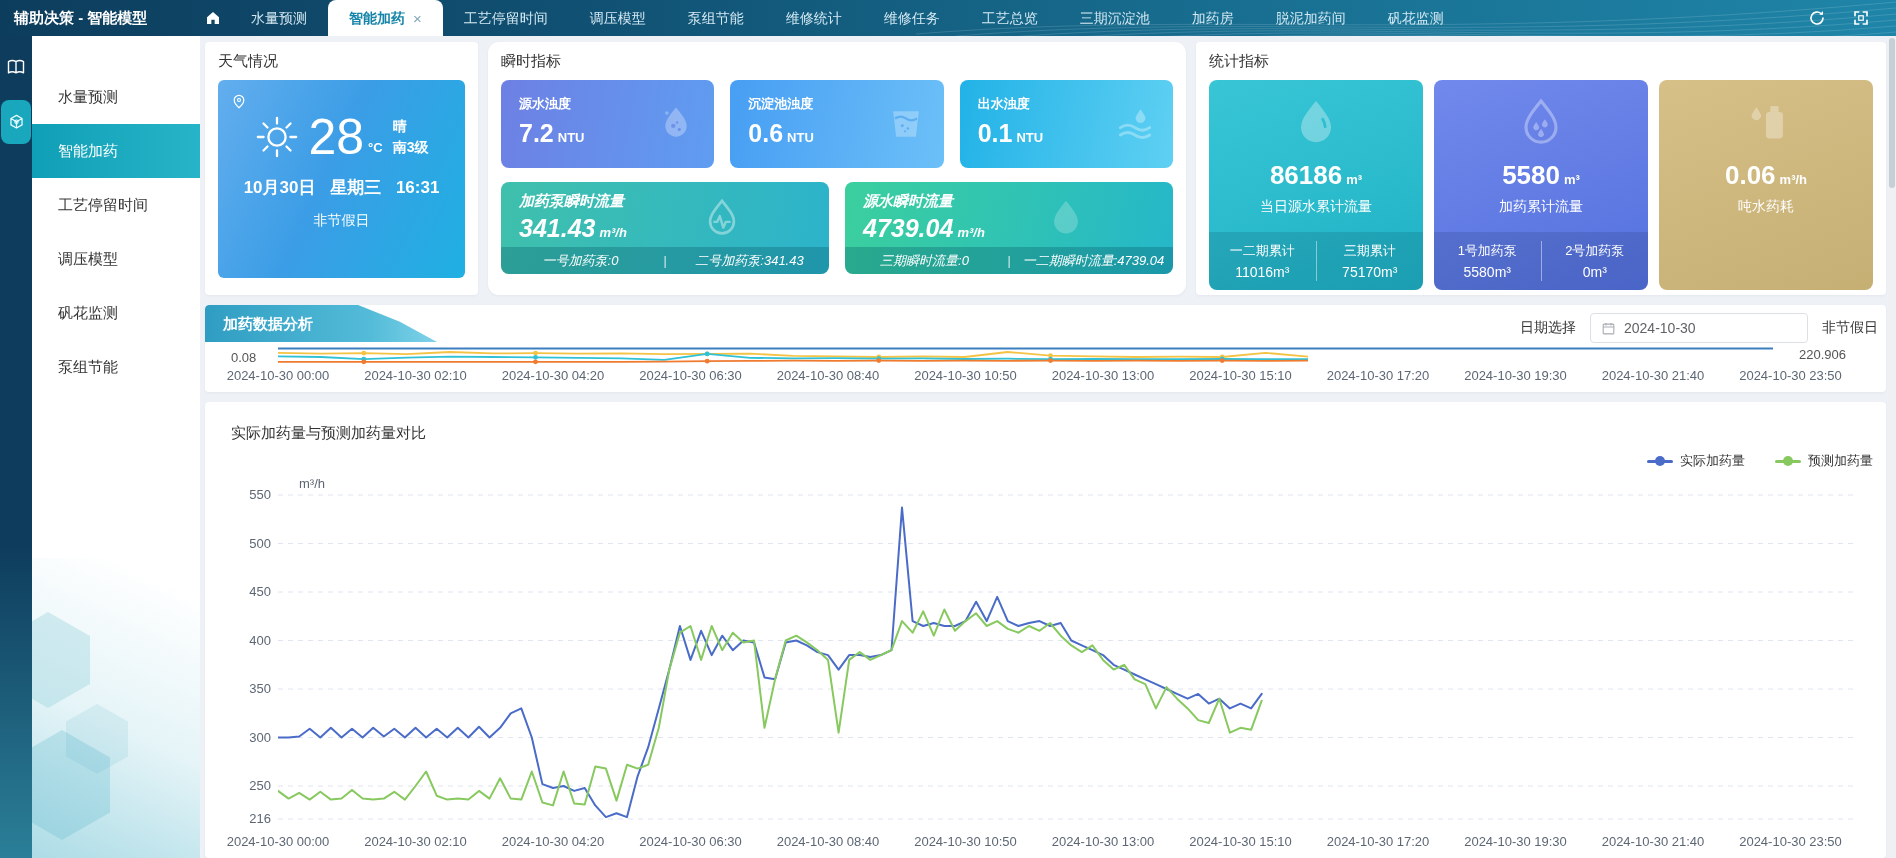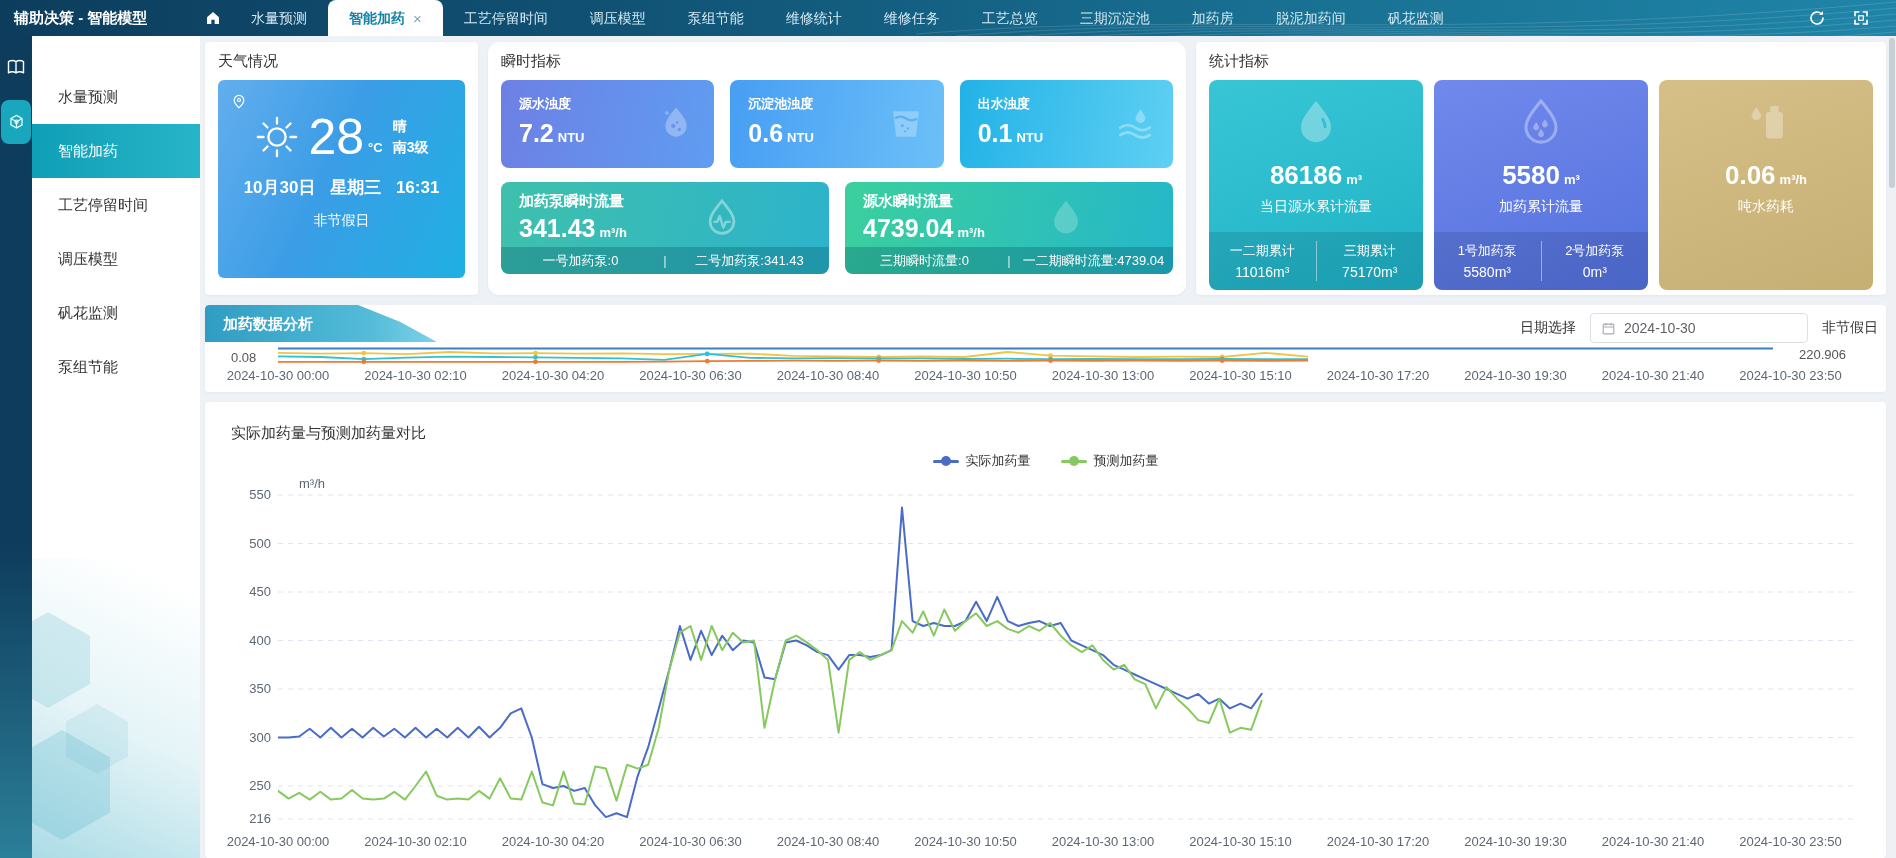--- a/index.html
+++ b/index.html
@@ -58,21 +58,21 @@
   
   .icards-top { display:flex; gap:16px; }
   .icard { flex:1; height:88px; border-radius:8px; color:#fff; position:relative; padding:15px 18px; overflow:hidden; }
   .ic1 { background:linear-gradient(100deg,#6d80e3,#5f9df1); }
   .ic2 { background:linear-gradient(100deg,#479ef3,#6cc0f8); }
   .ic3 { background:linear-gradient(100deg,#22b2e7,#5fd0f3); }
   .icard .lbl { font-size:13px; font-weight:bold; }
   .icard .val { font-size:25px; font-weight:bold; margin-top:6px; }
   .icard .unit { font-size:13px; font-weight:bold; margin-left:4px; }
   .icard .cicon { position:absolute; right:16px; top:22px; opacity:.55; }
-  .icards-bot { display:flex; gap:16px; margin-top:14px; }
+  .icards-bot { display:flex; gap:16px; margin-top:14px;font-style:italic; }
   .icard2 { flex:1; height:92px; border-radius:8px; color:#fff; position:relative; overflow:hidden; }
   .ic4 { background:linear-gradient(100deg,#3fc0ac,#2cb3cb); }
   .ic5 { background:linear-gradient(100deg,#3bcf9e,#25b7c9); }
   .icard2 .body { padding:10px 18px 0; }
   .icard2 .cicon { position:absolute; right:84px; top:14px; opacity:.4; }
   .ic-footer { position:absolute; left:0; right:0; bottom:0; height:27px; background:rgba(4,84,99,.30);
     display:flex; align-items:center; font-size:13px; }
   .ic-footer span { flex:1; text-align:center; }
   .ic-footer .div { flex:0 0 10px; color:rgba(255,255,255,.8); }
 
@@ -105,21 +105,21 @@
   .holiday-lbl { font-size:14px; color:#333; white-space:nowrap; }
   .strip-min { position:absolute; left:26px; top:45px; font-size:13px; color:#555; }
   .strip-max { position:absolute; right:40px; top:42px; font-size:13px; color:#555; }
   #strip-plot { position:absolute; left:73px; top:42px; }
   #strip-xlabels { position:absolute; left:73px; top:63px; height:16px; right:0; }
   #strip-xlabels span, #main-xlabels span { position:absolute; transform:translateX(-50%); font-size:13px; color:#5d6774; white-space:nowrap; }
 
   
   .chartp { position:absolute; left:5px; top:366px; right:10px; bottom:0; background:#fff; border-radius:4px; overflow:hidden; }
   .chart-title { position:absolute; left:26px; top:22px; font-size:15px; color:#333; }
-  .legend { position:absolute; top:50px; left:0; right:0; display:flex; justify-content:center; gap:30px; }
+  .legend { position:absolute; top:50px; left:0; right:13px; display:flex; justify-content:flex-end; gap:30px; }
   .lg-item { display:flex; align-items:center; gap:7px; cursor:pointer; }
   .lg-mark { position:relative; width:26px; height:3px; border-radius:2px; }
   .lg-mark i { position:absolute; left:8px; top:-3.5px; width:10px; height:10px; border-radius:50%; }
   .lg-txt { font-size:13px; color:#333; }
   .ylab { position:absolute; left:94px; top:74px; font-size:13px; color:#5d6774; }
   #y-ticks { position:absolute; left:14px; top:90px; width:52px; height:340px; }
   #y-ticks span { position:absolute; right:0; font-size:13px; color:#5d6774; }
   #main-plot { position:absolute; left:73px; top:90px; }
   #main-xlabels { position:absolute; left:73px; top:432px; height:16px; right:0; }
 

